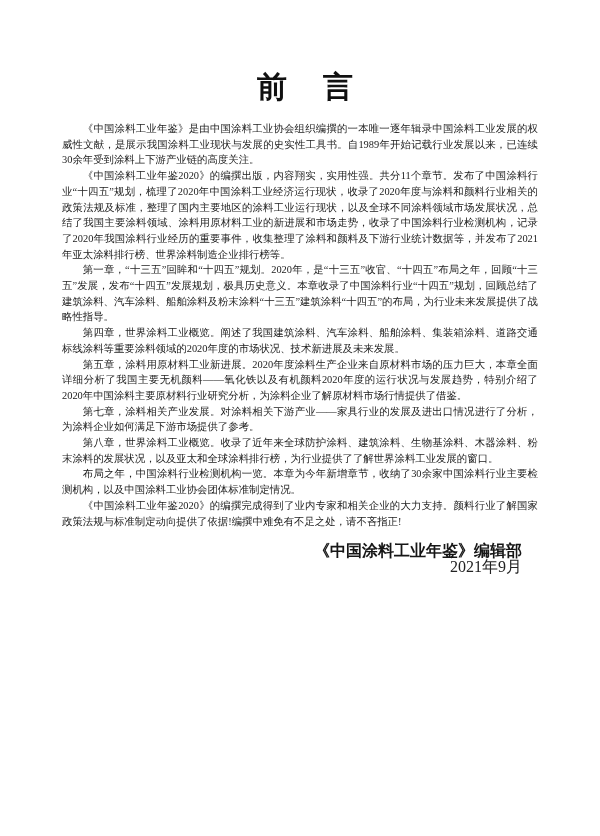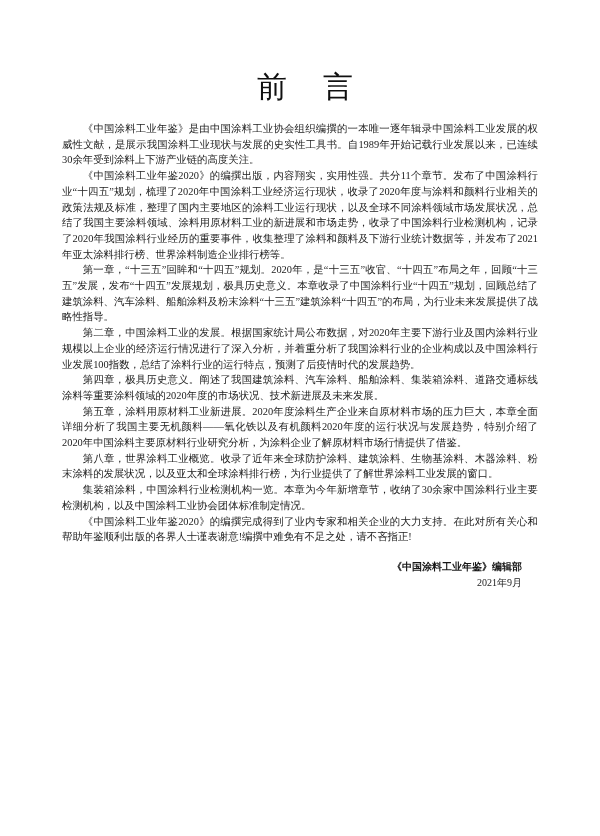--- a/index.html
+++ b/index.html
@@ -16,21 +16,21 @@
     height: 836px;
     background: #ffffff;
     position: relative;
   }
   .title {
     margin: 69px 0 0 0;
     height: 36px;
     line-height: 36px;
     text-align: center;
     font-family: "Liberation Sans", "DejaVu Sans", sans-serif;
-    font-weight: 400;
+    font-weight: 700;
     font-size: 30px;
     color: #101010;
     letter-spacing: 3px;
     padding-left: 13px;
   }
   .content {
     margin: 16px 62px 12px 62px;
     font-size: 10.4px;
     line-height: 15.7px;
     text-align: justify;
@@ -47,47 +47,47 @@
     color: #161616;
   }
   .sig-block {
     margin-top: 14px;
     padding-right: 16px;
     text-align: right;
   }
   .sig {
     margin: 0;
     font-weight: bold;
-    font-size: 10px;
+    font-size: 16px;
     line-height: 16px;
     color: #161616;
     text-indent: 0;
   }
   .date {
     margin: 0;
-    font-size: 10px;
+    font-size: 16px;
     line-height: 16px;
     color: #222222;
     padding-right: 10px;
     text-indent: 0;
   }
 </style>
 </head>
 <body>
 
 <div class="page">
   <h1 class="title">前　言</h1>
   <div class="content">
     <p><b class="lead"></b><span>《中国涂料工业年鉴》是由中国涂料工业协会组织编撰的一本唯一逐年辑录中国涂料工业发展的权威性文献，是展示我国涂料工业现状与发展的史实性工具书。自1989年开始记载行业发展以来，已连续30余年受到涂料上下游产业链的高度关注。</span></p>
     <p><b class="lead"></b><span>《中国涂料工业年鉴2020》的编撰出版，内容翔实，实用性强。共分11个章节。发布了中国涂料行业“十四五”规划，梳理了2020年中国涂料工业经济运行现状，收录了2020年度与涂料和颜料行业相关的政策法规及标准，整理了国内主要地区的涂料工业运行现状，以及全球不同涂料领域市场发展状况，总结了我国主要涂料领域、涂料用原材料工业的新进展和市场走势，收录了中国涂料行业检测机构，记录了2020年我国涂料行业经历的重要事件，收集整理了涂料和颜料及下游行业统计数据等，并发布了2021年亚太涂料排行榜、世界涂料制造企业排行榜等。</span></p>
     <p><b class="lead">第一章，</b><span>“十三五”回眸和“十四五”规划。2020年，是“十三五”收官、“十四五”布局之年，回顾“十三五”发展，发布“十四五”发展规划，极具历史意义。本章收录了中国涂料行业“十四五”规划，回顾总结了建筑涂料、汽车涂料、船舶涂料及粉末涂料“十三五”建筑涂料“十四五”的布局，为行业未来发展提供了战略性指导。</span></p>
-    <p><b class="lead">第二章，</b><span>中国涂料工业的发展。根据国家统计局公布数据，对2020年主要下游行业及国内涂料行业规模以上企业的经济运行情况进行了深入分析，并着重分析了我国涂料行业的企业构成以及中国涂料行业发展100指数，总结了涂料行业的运行特点，预测了后疫情时代的发展趋势。</span></p>
-    <p><b class="lead">第四章，</b><span>极具历史意义。阐述了我国建筑涂料、汽车涂料、船舶涂料、集装箱涂料、道路交通标线涂料等重要涂料领域的2020年度的市场状况、技术新进展及未来发展。</span></p>
+    <p><b class="lead">第四章，</b><span>世界涂料工业概览。阐述了我国建筑涂料、汽车涂料、船舶涂料、集装箱涂料、道路交通标线涂料等重要涂料领域的2020年度的市场状况、技术新进展及未来发展。</span></p>
     <p><b class="lead">第五章，</b><span>涂料用原材料工业新进展。2020年度涂料生产企业来自原材料市场的压力巨大，本章全面详细分析了我国主要无机颜料——氧化铁以及有机颜料2020年度的运行状况与发展趋势，特别介绍了2020年中国涂料主要原材料行业研究分析，为涂料企业了解原材料市场行情提供了借鉴。</span></p>
+    <p><b class="lead">第七章，</b><span>涂料相关产业发展。对涂料相关下游产业——家具行业的发展及进出口情况进行了分析，为涂料企业如何满足下游市场提供了参考。</span></p>
     <p><b class="lead">第八章，</b><span>世界涂料工业概览。收录了近年来全球防护涂料、建筑涂料、生物基涂料、木器涂料、粉末涂料的发展状况，以及亚太和全球涂料排行榜，为行业提供了了解世界涂料工业发展的窗口。</span></p>
-    <p><b class="lead">集装箱涂料，</b><span>中国涂料行业检测机构一览。本章为今年新增章节，收纳了30余家中国涂料行业主要检测机构，以及中国涂料工业协会团体标准制定情况。</span></p>
-    <p><b class="lead"></b><span>《中国涂料工业年鉴2020》的编撰完成得到了业内专家和相关企业的大力支持。在此对所有关心和帮助年鉴顺利出版的各界人士谨表谢意!编撰中难免有不足之处，请不吝指正!</span></p>
+    <p><b class="lead">布局之年，</b><span>中国涂料行业检测机构一览。本章为今年新增章节，收纳了30余家中国涂料行业主要检测机构，以及中国涂料工业协会团体标准制定情况。</span></p>
+    <p><b class="lead"></b><span>《中国涂料工业年鉴2020》的编撰完成得到了业内专家和相关企业的大力支持。颜料行业了解国家政策法规与标准制定动向提供了依据!编撰中难免有不足之处，请不吝指正!</span></p>
     <div class="sig-block">
       <p class="sig">《中国涂料工业年鉴》编辑部</p>
       <p class="date">2021年9月</p>
     </div>
   </div>
 </div>
 
 </body></html>

